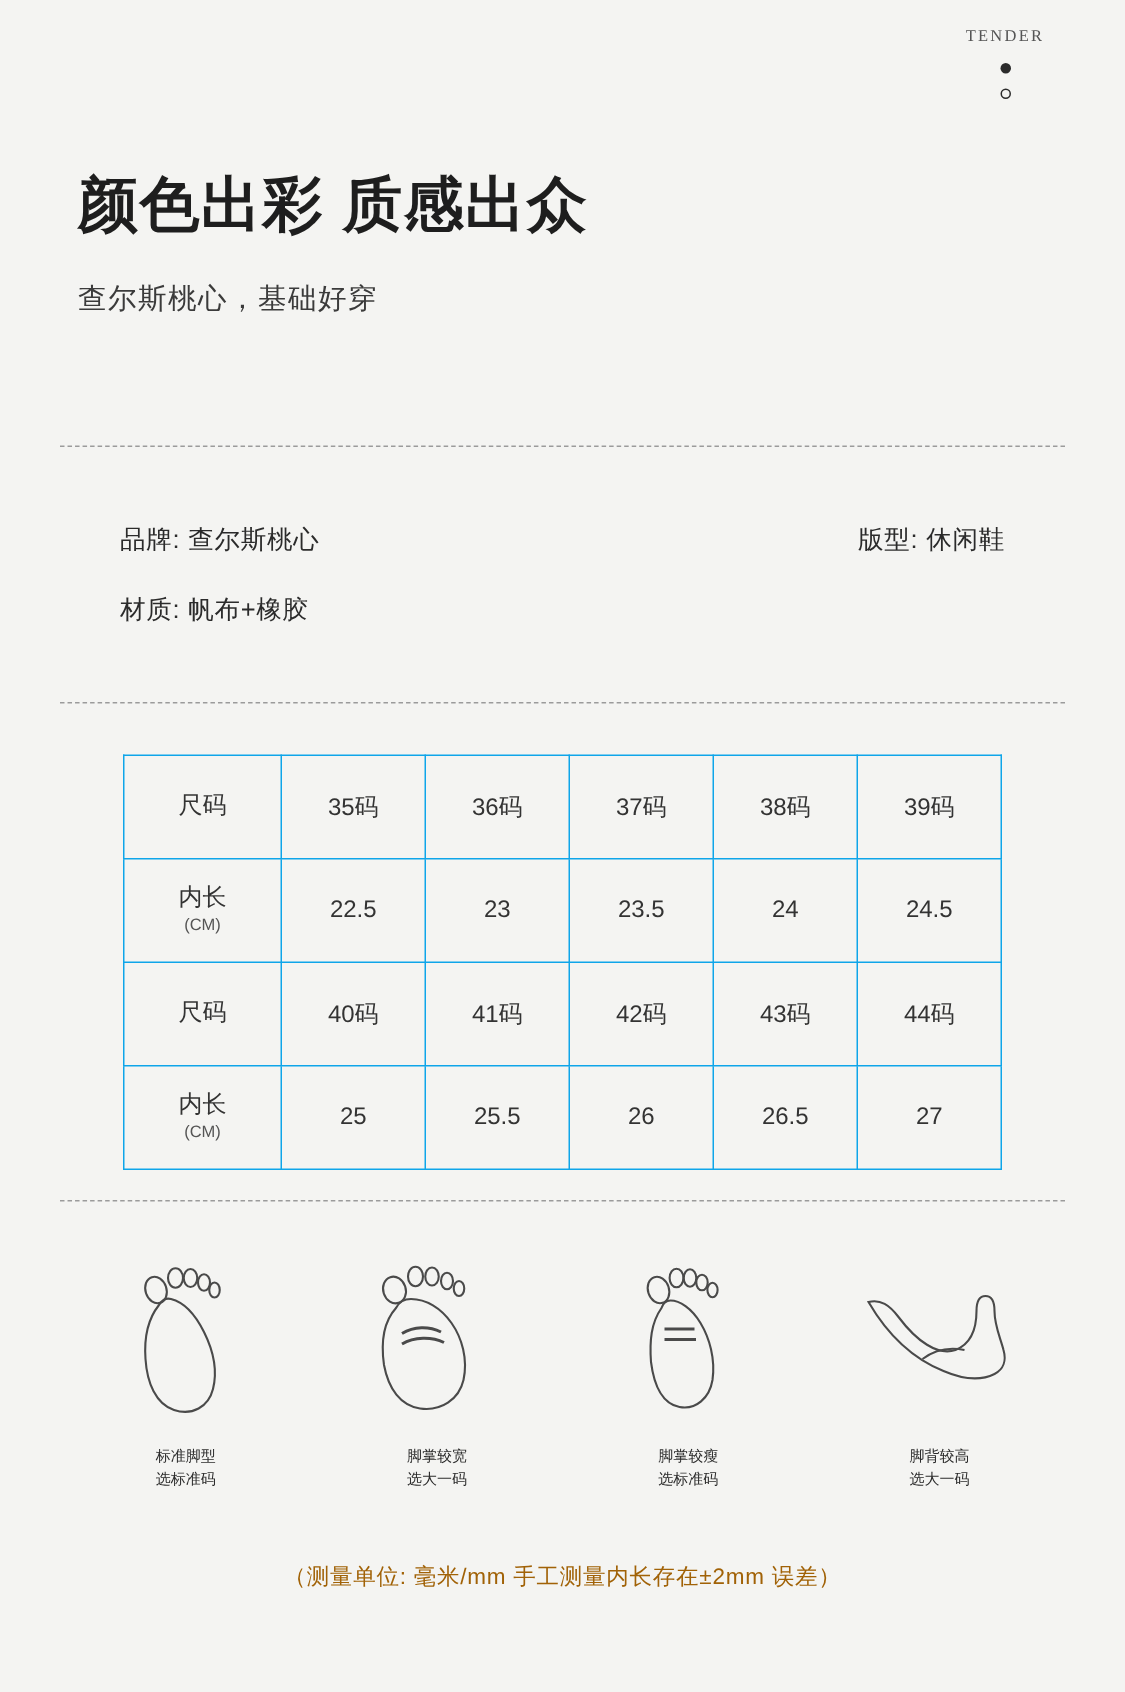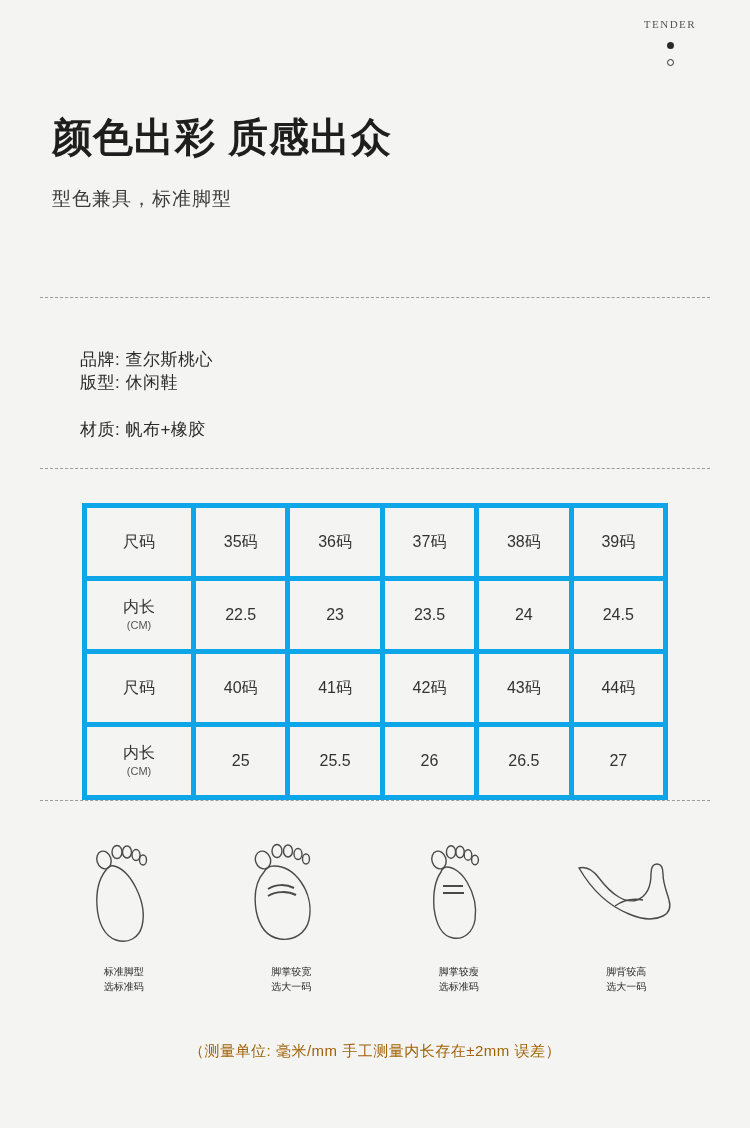--- a/index.html
+++ b/index.html
@@ -95,38 +95,37 @@
     top: 348px;
     font-size: 17px;
     color: #2b2b2b;
   }
   .spec-row {
     display: flex;
     justify-content: space-between;
     align-items: baseline;
     margin-bottom: 24px;
     padding: 0 40px;
-    flex-direction: column;
   }
   .spec-item { letter-spacing: 0.5px; }
 
   
   .table-wrap {
     position: absolute;
     left: 82px;
     top: 503px;
     width: 586px;
   }
   table.size-table {
     border-collapse: collapse;
     width: 100%;
     table-layout: fixed;
   }
   table.size-table td {
-    border: 5px solid #0ea5e9;
+    border: 1px solid #0ea5e9;
     text-align: center;
     font-size: 16px;
     color: #333;
     height: 68px;
     padding: 0;
   }
   table.size-table td.hdr {
     width: 104px;
     line-height: 1.15;
   }
@@ -175,21 +174,21 @@
     letter-spacing: 0.5px;
   }
 </style>
 </head>
 <body>
 
 <div class="page">
 
   <div class="header">
     <h1 class="title">颜色出彩 质感出众</h1>
-    <div class="subtitle">型色兼具，标准脚型</div>
+    <div class="subtitle">查尔斯桃心，基础好穿</div>
   </div>
 
   <div class="brand-mark">
     <div class="brand-text">TENDER</div>
     <div class="brand-dots">
       <span class="dot-filled"></span>
       <span class="dot-hollow"></span>
     </div>
   </div>
 

